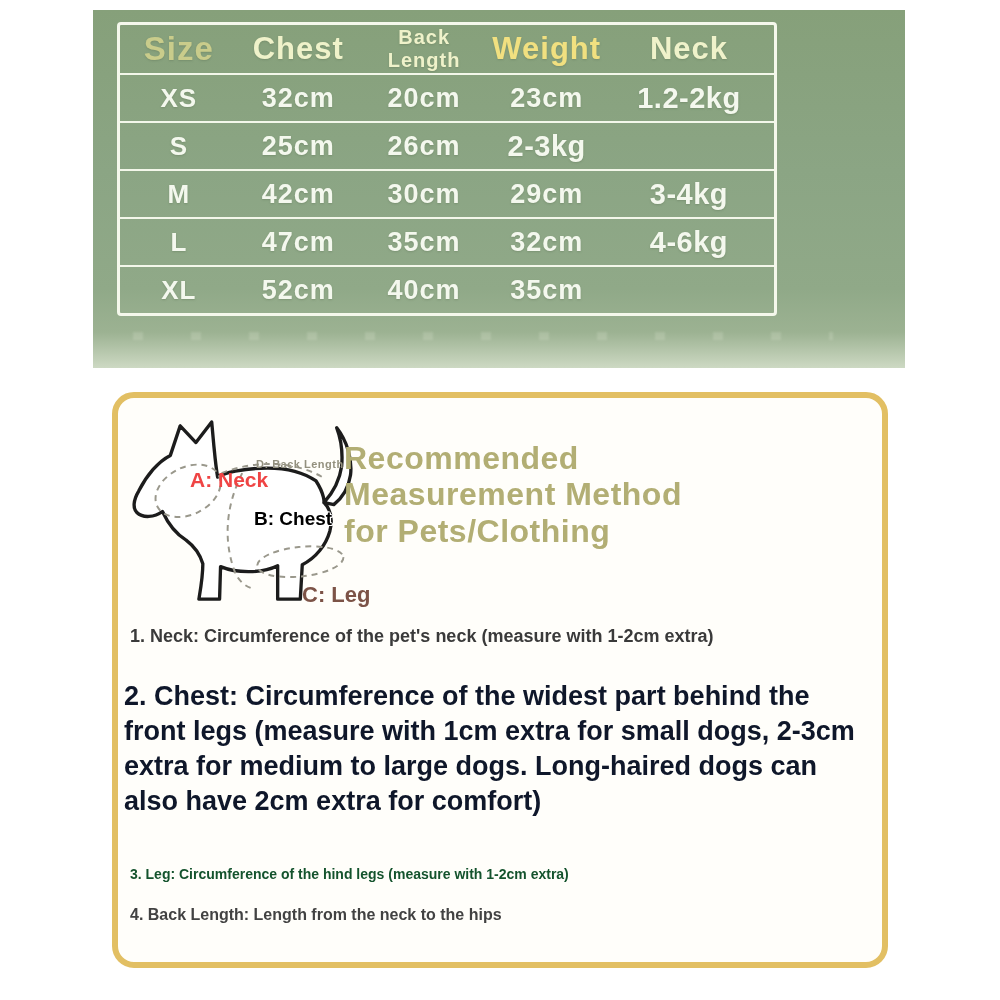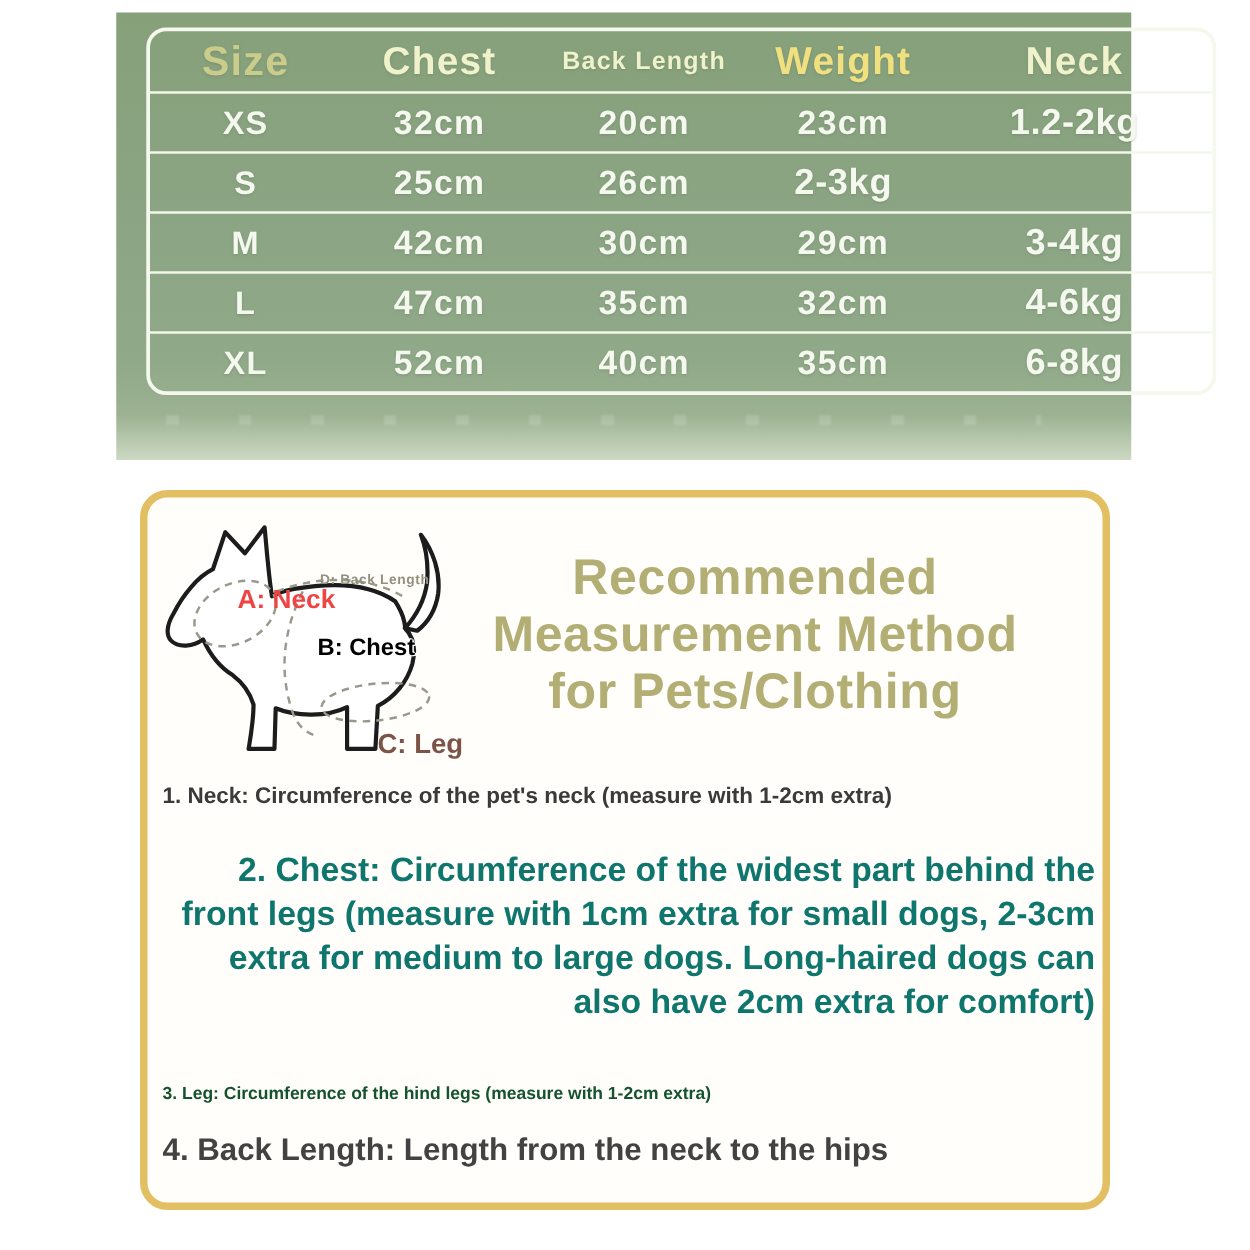--- a/index.html
+++ b/index.html
@@ -6,22 +6,22 @@
   #page{position:relative;width:1000px;height:1000px;background:#ffffff;overflow:hidden;
         font-family:"Liberation Sans", sans-serif;}
 
   
   #green-panel{position:absolute;left:93px;top:10px;width:812px;height:358px;
     background:linear-gradient(180deg,#86a07a 0%,#8ba584 45%,#90a988 78%,#9cb292 90%,#cdd9c3 100%);}
   #green-panel .noise{position:absolute;left:40px;top:322px;width:700px;height:8px;opacity:.25;
     background:repeating-linear-gradient(90deg,rgba(255,255,240,.6) 0 10px,transparent 10px 58px);
     filter:blur(1px);}
 
-  #size-table{position:absolute;left:24px;top:12px;width:856px;height:294px;box-sizing:border-box;
-    border:3px solid #f5f8ec;border-radius:16px;display:grid;grid-template-rows:repeat(6,1fr);}
+  #size-table{position:absolute;left:24px;top:12px;width:660px;height:294px;box-sizing:border-box;
+    border:3px solid #f5f8ec;border-radius:4px;display:grid;grid-template-rows:repeat(6,1fr);}
   .t-row{display:grid;grid-template-columns:18% 18.5% 20% 17.5% 26%;align-items:center;}
   .t-row + .t-row{border-top:2px solid #f3f7ea;}
   .cell{text-align:center;font-weight:bold;letter-spacing:1px;
     text-shadow:0 1px 2px rgba(90,110,80,.35);}
   .hdr .c1{color:#c9cc8b;font-size:33px;}
   .hdr .c2,.hdr .c4{color:#eff2ca;font-size:31px;}
   .hdr .c3{color:#eff2ca;font-size:20px;}
   .hdr .c5{color:#f1e080;font-size:31px;}
   .dat{color:#f4f8ee;}
   .dat .c1{font-size:26px;}
@@ -33,29 +33,29 @@
     background:#fffefa;border:6px solid #e2bf63;border-radius:22px;}
 
   #dog-wrap{position:absolute;left:4px;top:18px;width:268px;height:192px;}
   .dog-label{position:absolute;font-weight:bold;white-space:nowrap;}
   #lbl-neck{left:72px;top:70px;font-size:21px;color:#ef4444;}
   #lbl-backlength{left:138px;top:60px;font-size:11px;color:#93907e;letter-spacing:.5px;}
   #lbl-chest{left:136px;top:110px;font-size:19px;color:#000;
     text-shadow:-1px 0 #fff,1px 0 #fff,0 -1px #fff,0 1px #fff,1px 1px #fff,-1px -1px #fff;}
   #lbl-leg{left:184px;top:184px;font-size:22px;color:#7c5347;}
 
-  #guide-title{position:absolute;right:18px;top:42px;width:520px;text-align:center;
-    font-size:40px;font-weight:bold;color:#b2ae74;line-height:1.14;letter-spacing:.5px;}
+  #guide-title{position:absolute;right:18px;top:42px;width:520px;text-align:left;
+    font-size:32px;font-weight:bold;color:#b2ae74;line-height:1.14;letter-spacing:.5px;}
 
   .inst{position:absolute;font-weight:bold;}
   #inst-1{left:12px;top:228px;font-size:18px;color:#3a3a3a;}
-  #inst-2{left:0;right:0;top:281px;text-align:right;font-size:27px;color:#0f766e;line-height:1.3;
+  #inst-2{left:0;right:0;top:281px;text-align:left;font-size:27px;color:#0f172a;line-height:1.3;
     padding:0 6px;}
   #inst-3{left:12px;top:468px;font-size:14px;color:#14532d;}
-  #inst-4{left:12px;top:508px;font-size:25px;color:#424242;}
+  #inst-4{left:12px;top:508px;font-size:16px;color:#424242;}
 </style>
 </head>
 <body>
 
 <div id="page">
 
   <div id="green-panel">
     <div class="noise"></div>
 
     <div id="size-table">
@@ -96,21 +96,20 @@
         <div class="cell c3">35cm</div>
         <div class="cell c4">32cm</div>
         <div class="cell c5">4-6kg</div>
       </div>
 
       <div class="t-row dat">
         <div class="cell c1">XL</div>
         <div class="cell c2">52cm</div>
         <div class="cell c3">40cm</div>
         <div class="cell c4">35cm</div>
-        <div class="cell c5">6-8kg</div>
       </div>
     </div>
   </div>
 
   <div id="guide-card">
 
     <div id="dog-wrap">
       <svg width="268" height="192" viewBox="0 0 270 195" fill="none" xmlns="http://www.w3.org/2000/svg">
 
         <path d="M58,10 L48,40 C36,46 24,60 16,76 C10,86 10,94 14,98

